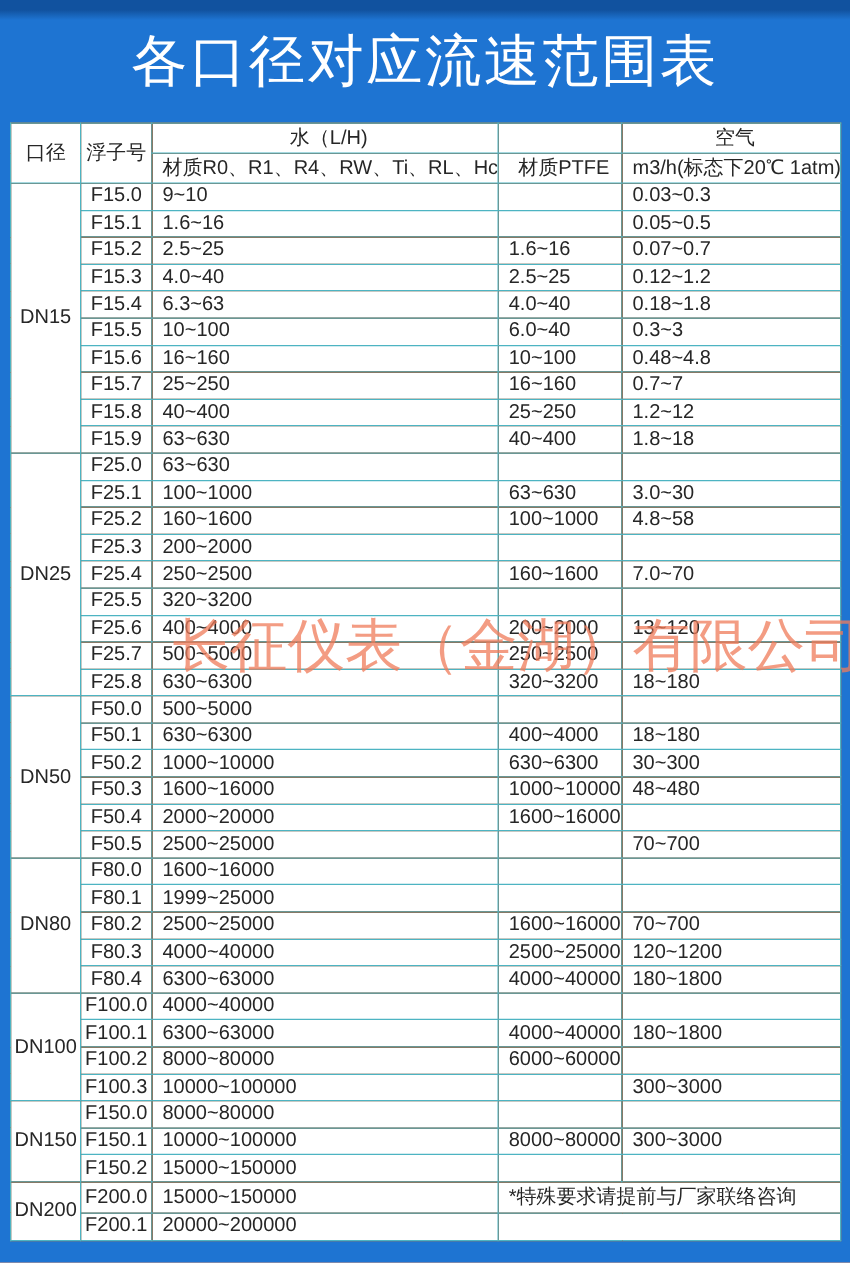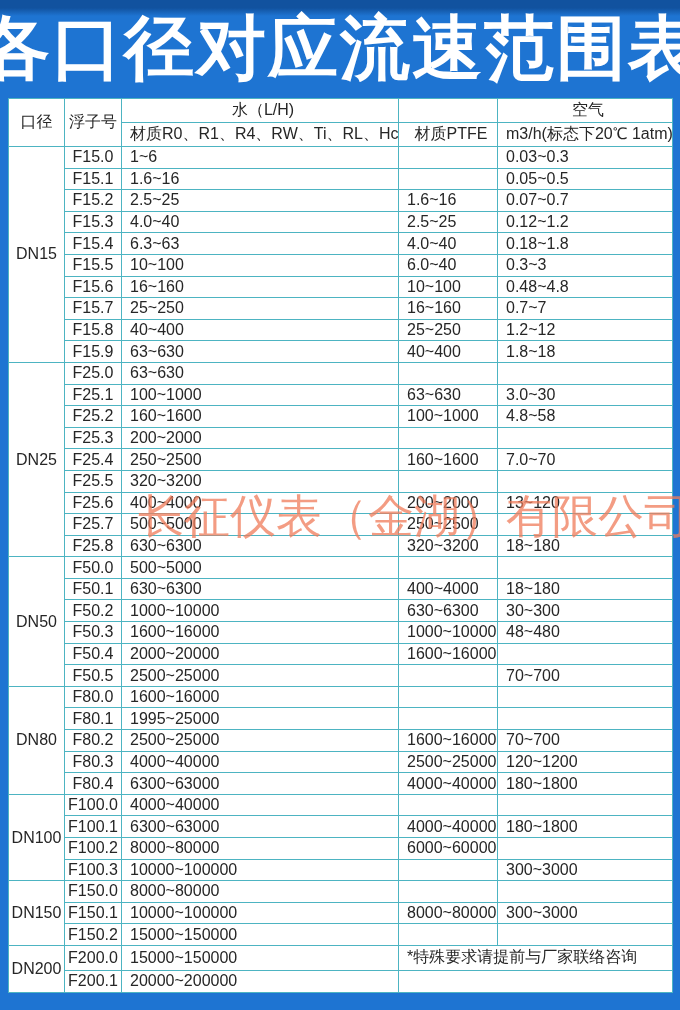--- a/index.html
+++ b/index.html
@@ -6,21 +6,21 @@
   html,body { width:680px; height:1010px; }
   body {
     position:relative;
     font-family:"Liberation Sans", sans-serif;
     background:linear-gradient(180deg,#11529f 0,#11529f 8px,#1e74d2 16px,#1e74d2 100%);
     overflow:hidden;
   }
   .main-title {
     position:absolute; left:0; top:0; width:680px; height:98px;
     display:flex; align-items:center; justify-content:center;
-    color:#ffffff; font-size:70px; font-weight:bold; letter-spacing:2px;
+    color:#ffffff; font-size:45px; font-weight:normal; letter-spacing:2px;
     white-space:nowrap;
   }
   table.flow-table {
     position:absolute; left:8px; top:98px; width:664px; height:895px;
     border-collapse:collapse; table-layout:fixed; background:#c2410c;
   }
   th, td {
     border:1.5px solid #4db4c2; background:#ffffff;
     font-size:16px; font-weight:normal; color:#262626;
     padding:0 2px 0 8px; text-align:left; vertical-align:middle;
@@ -58,21 +58,21 @@
     <tr>
       <th>材质R0、R1、R4、RW、Ti、RL、Hc</th>
       <th>材质PTFE</th>
       <th>m3/h(标态下20℃ 1atm)</th>
     </tr>
   </thead>
   <tbody id="table-body">
       <tr>
         <td class="c" rowspan="10">DN15</td>
         <td class="c">F15.0</td>
-        <td>1~6</td>
+        <td>9~10</td>
         <td></td>
         <td>0.03~0.3</td>
       </tr>
       <tr>
         <td class="c">F15.1</td>
         <td>1.6~16</td>
         <td></td>
         <td>0.05~0.5</td>
       </tr>
       <tr>
@@ -217,21 +217,21 @@
       </tr>
       <tr>
         <td class="c" rowspan="5">DN80</td>
         <td class="c">F80.0</td>
         <td>1600~16000</td>
         <td></td>
         <td></td>
       </tr>
       <tr>
         <td class="c">F80.1</td>
-        <td>1995~25000</td>
+        <td>1999~25000</td>
         <td></td>
         <td></td>
       </tr>
       <tr>
         <td class="c">F80.2</td>
         <td>2500~25000</td>
         <td>1600~16000</td>
         <td>70~700</td>
       </tr>
       <tr>

